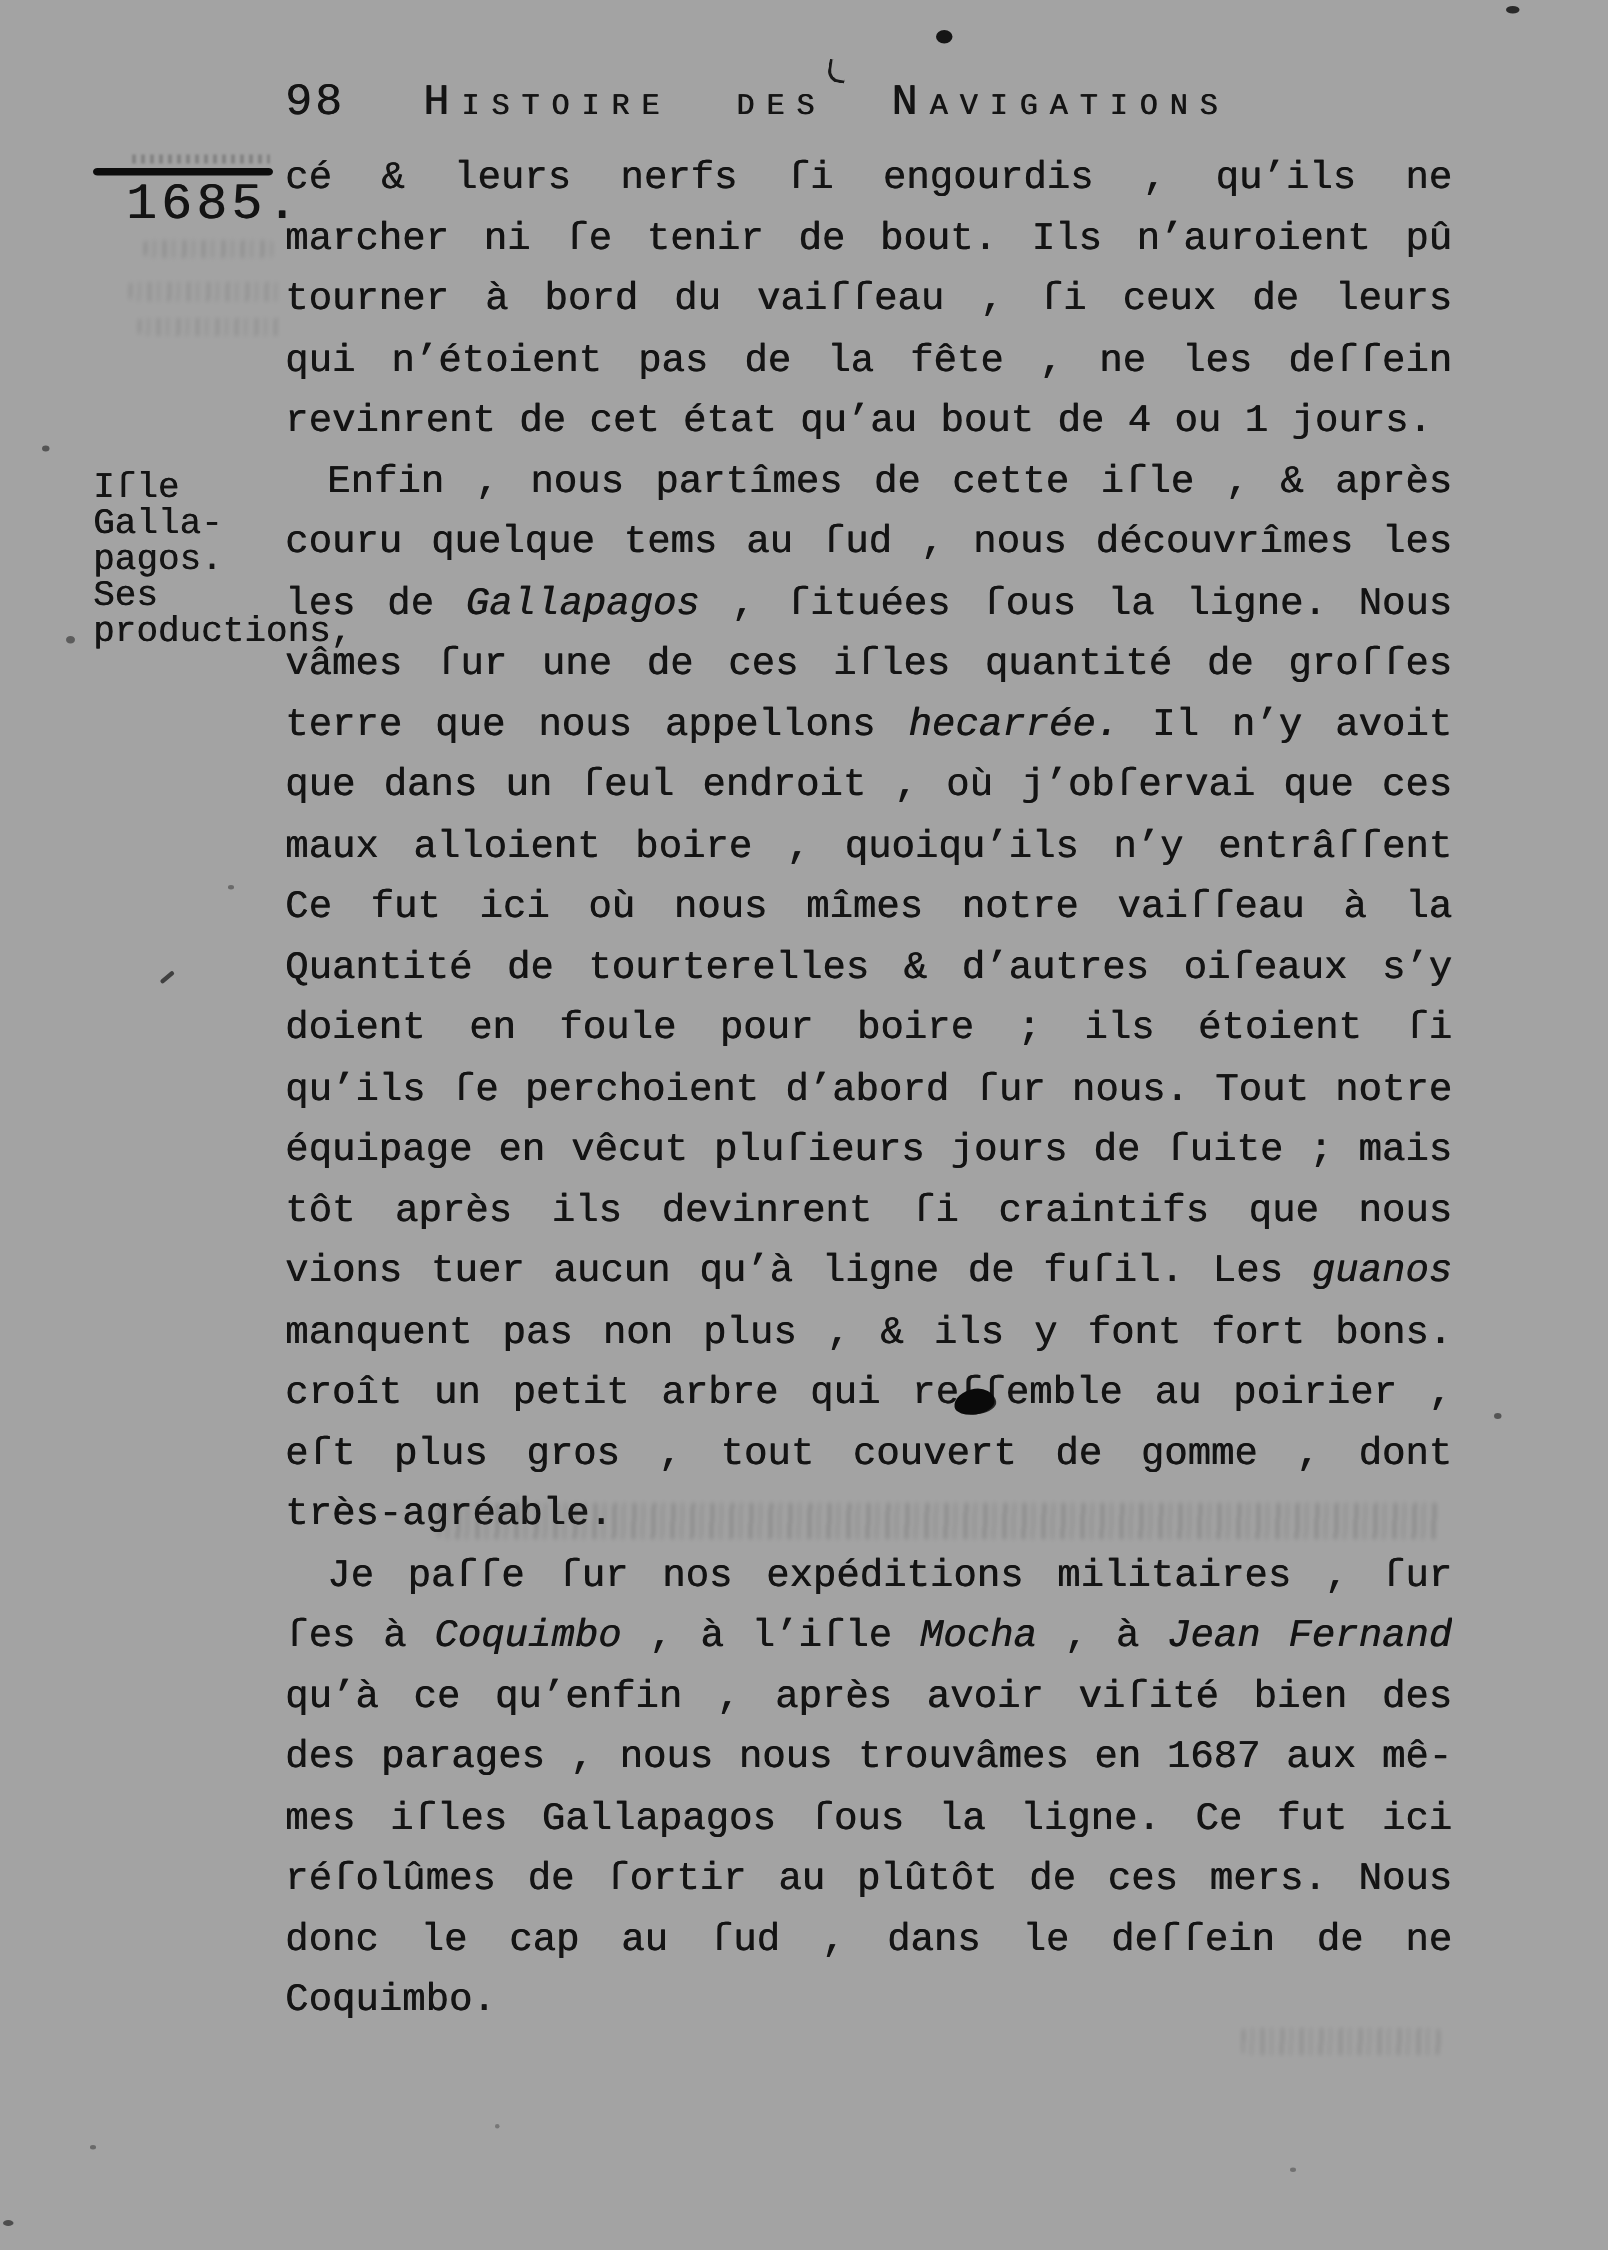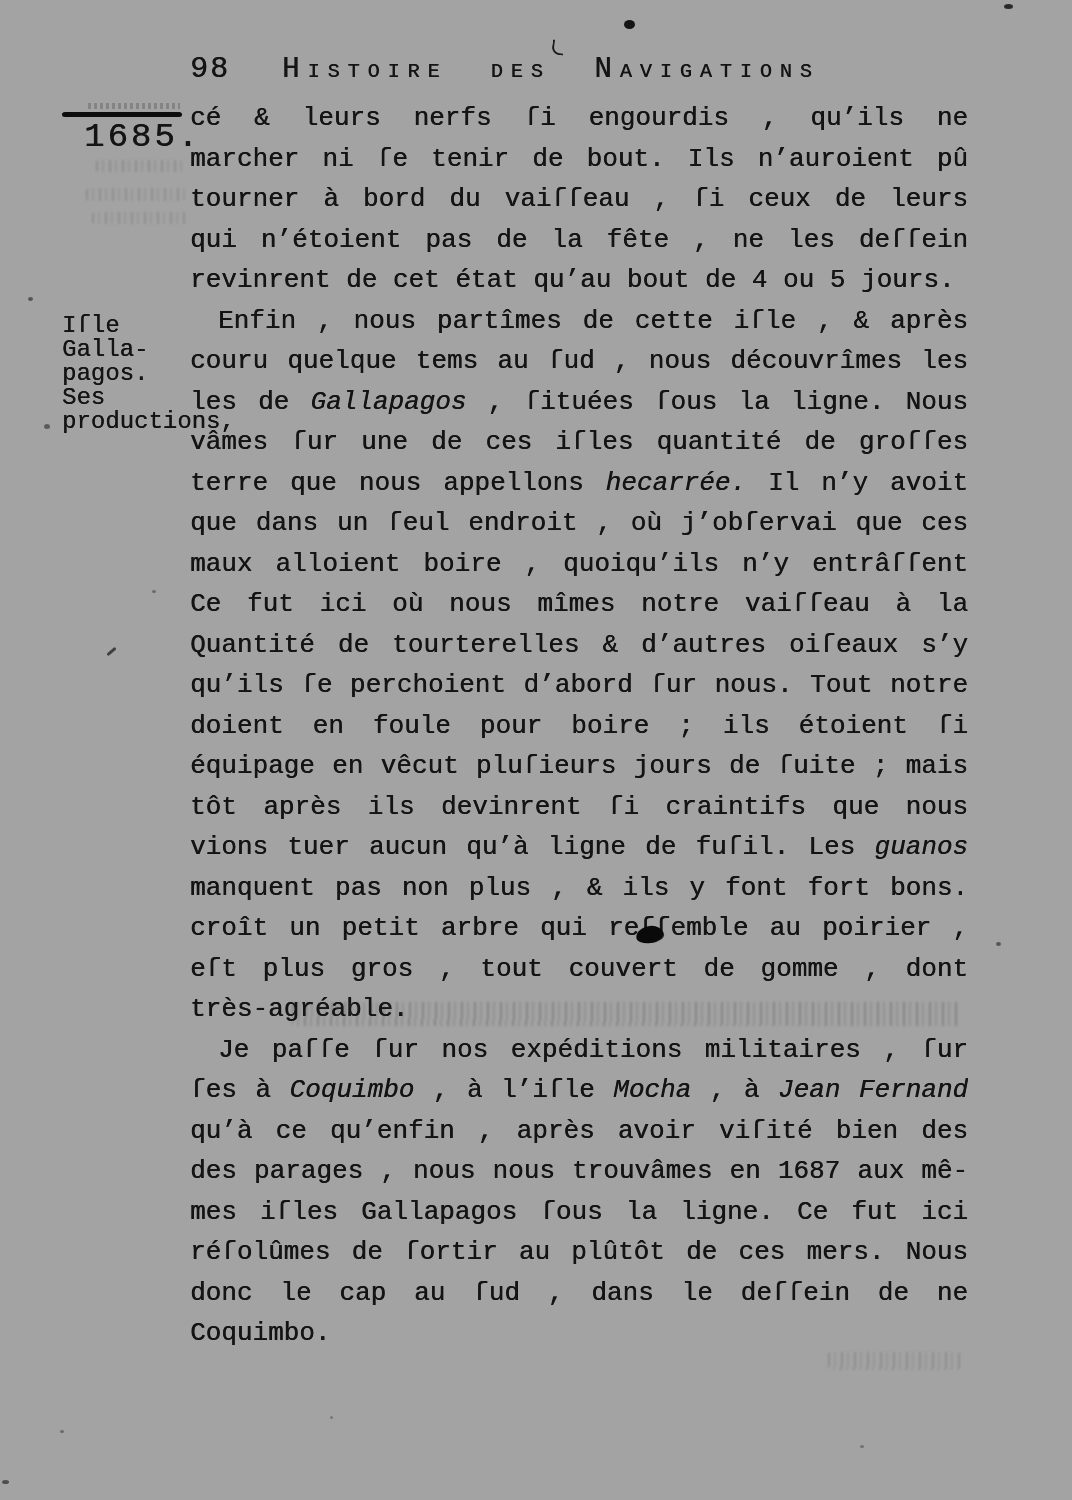--- a/index.html
+++ b/index.html
@@ -70,32 +70,32 @@
       <div>Iſle Galla-</div>
       <div>pagos. Ses</div>
       <div>productions,</div>
     </div>
 
   <div class="body-text">
       <div class="line"><span>cé &amp; leurs nerfs ſi engourdis , qu’ils ne pouvoient ni</span></div>
       <div class="line"><span>marcher ni ſe tenir de bout. Ils n’auroient pû même re-</span></div>
       <div class="line"><span>tourner à bord du vaiſſeau , ſi ceux de leurs camarades</span></div>
       <div class="line"><span>qui n’étoient pas de la fête , ne les deſſein aidés , ils ne</span></div>
-      <div class="line end"><span>revinrent de cet état qu’au bout de 4 ou 5 jours.</span></div>
+      <div class="line end"><span>revinrent de cet état qu’au bout de 4 ou 1 jours.</span></div>
       <div class="line indent"><span>Enfin , nous partîmes de cette iſle , &amp; après avoir</span></div>
       <div class="line"><span>couru quelque tems au ſud , nous découvrîmes les iſ-</span></div>
       <div class="line"><span>les de </span><span class="it">Gallapagos</span><span> , ſituées ſous la ligne. Nous trou-</span></div>
       <div class="line"><span>vâmes ſur une de ces iſles quantité de groſſes tortues de</span></div>
       <div class="line"><span>terre que nous appellons </span><span class="it">hecarrée.</span><span> Il n’y avoit de l’eau</span></div>
       <div class="line"><span>que dans un ſeul endroit , où j’obſervai que ces ani-</span></div>
       <div class="line"><span>maux alloient boire , quoiqu’ils n’y entrâſſent jamais.</span></div>
       <div class="line"><span>Ce fut ici où nous mîmes notre vaiſſeau à la carène.</span></div>
       <div class="line"><span>Quantité de tourterelles &amp; d’autres oiſeaux s’y ren-</span></div>
+      <div class="line"><span>doient en foule pour boire ; ils étoient ſi familiers</span></div>
       <div class="line"><span>qu’ils ſe perchoient d’abord ſur nous. Tout notre</span></div>
-      <div class="line"><span>doient en foule pour boire ; ils étoient ſi familiers</span></div>
       <div class="line"><span>équipage en vêcut pluſieurs jours de ſuite ; mais bien-</span></div>
       <div class="line"><span>tôt après ils devinrent ſi craintifs que nous n’en pou-</span></div>
       <div class="line"><span>vions tuer aucun qu’à ligne de fuſil. Les </span><span class="it">guanos</span><span> n’y</span></div>
       <div class="line"><span>manquent pas non plus , &amp; ils y font fort bons. Il y</span></div>
       <div class="line"><span>croît un petit arbre qui reſſemble au poirier , mais qui</span></div>
       <div class="line"><span>eſt plus gros , tout couvert de gomme , dont l’odeur eſt</span></div>
       <div class="line end"><span>très-agréable.</span></div>
       <div class="line indent"><span>Je paſſe ſur nos expéditions militaires , ſur nos cour-</span></div>
       <div class="line"><span>ſes à </span><span class="it">Coquimbo</span><span> , à l’iſle </span><span class="it">Mocha</span><span> , à </span><span class="it">Jean Fernand</span><span> , juſ-</span></div>
       <div class="line"><span>qu’à ce qu’enfin , après avoir viſité bien des lieux &amp;</span></div>

